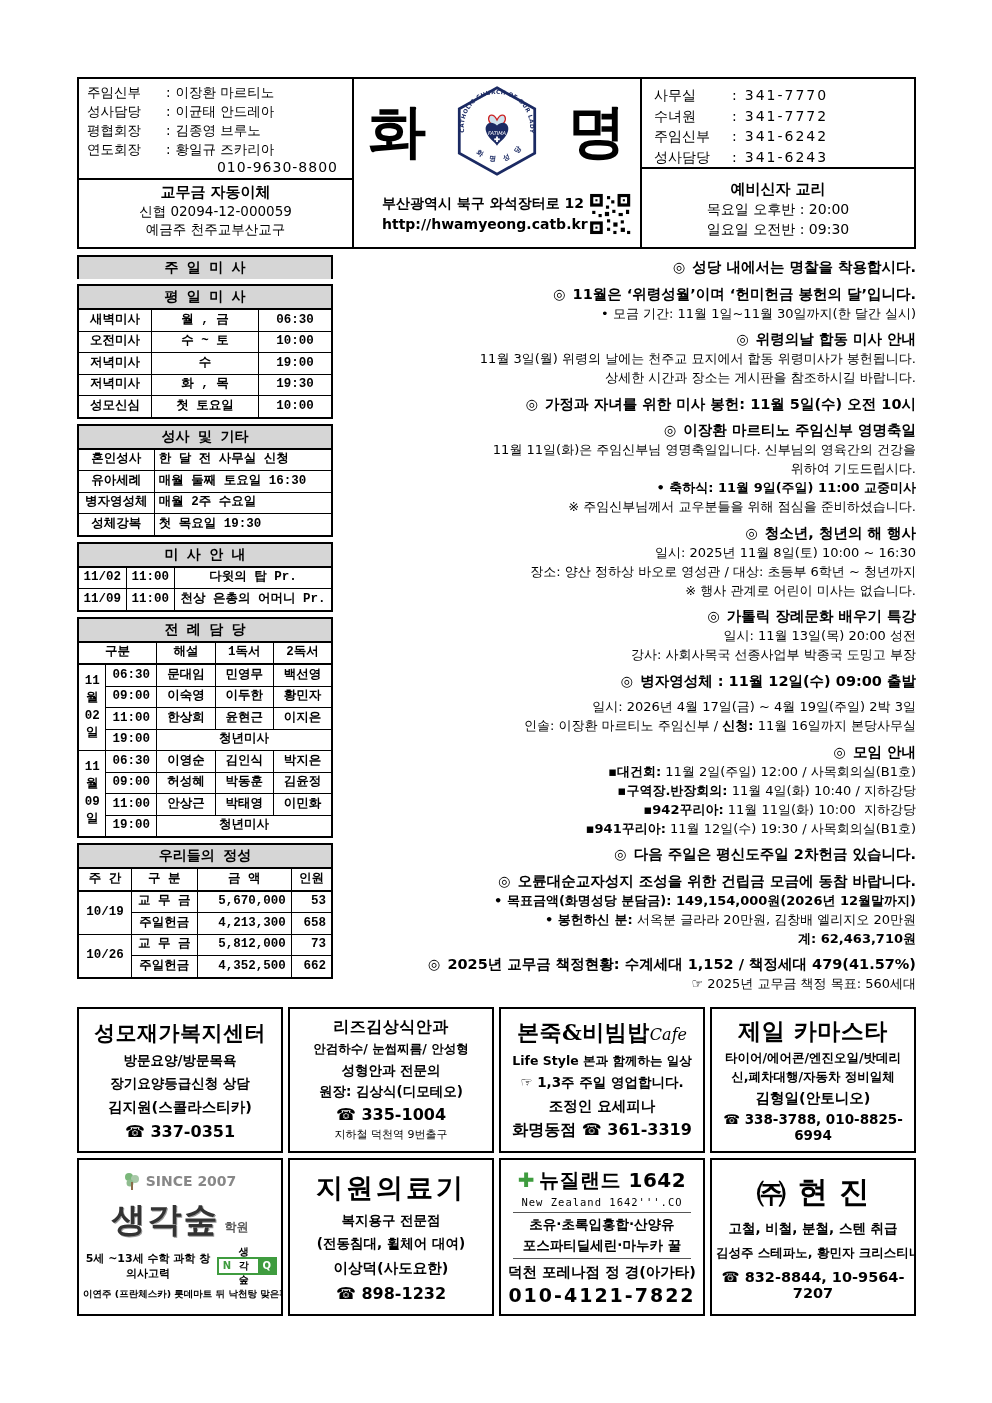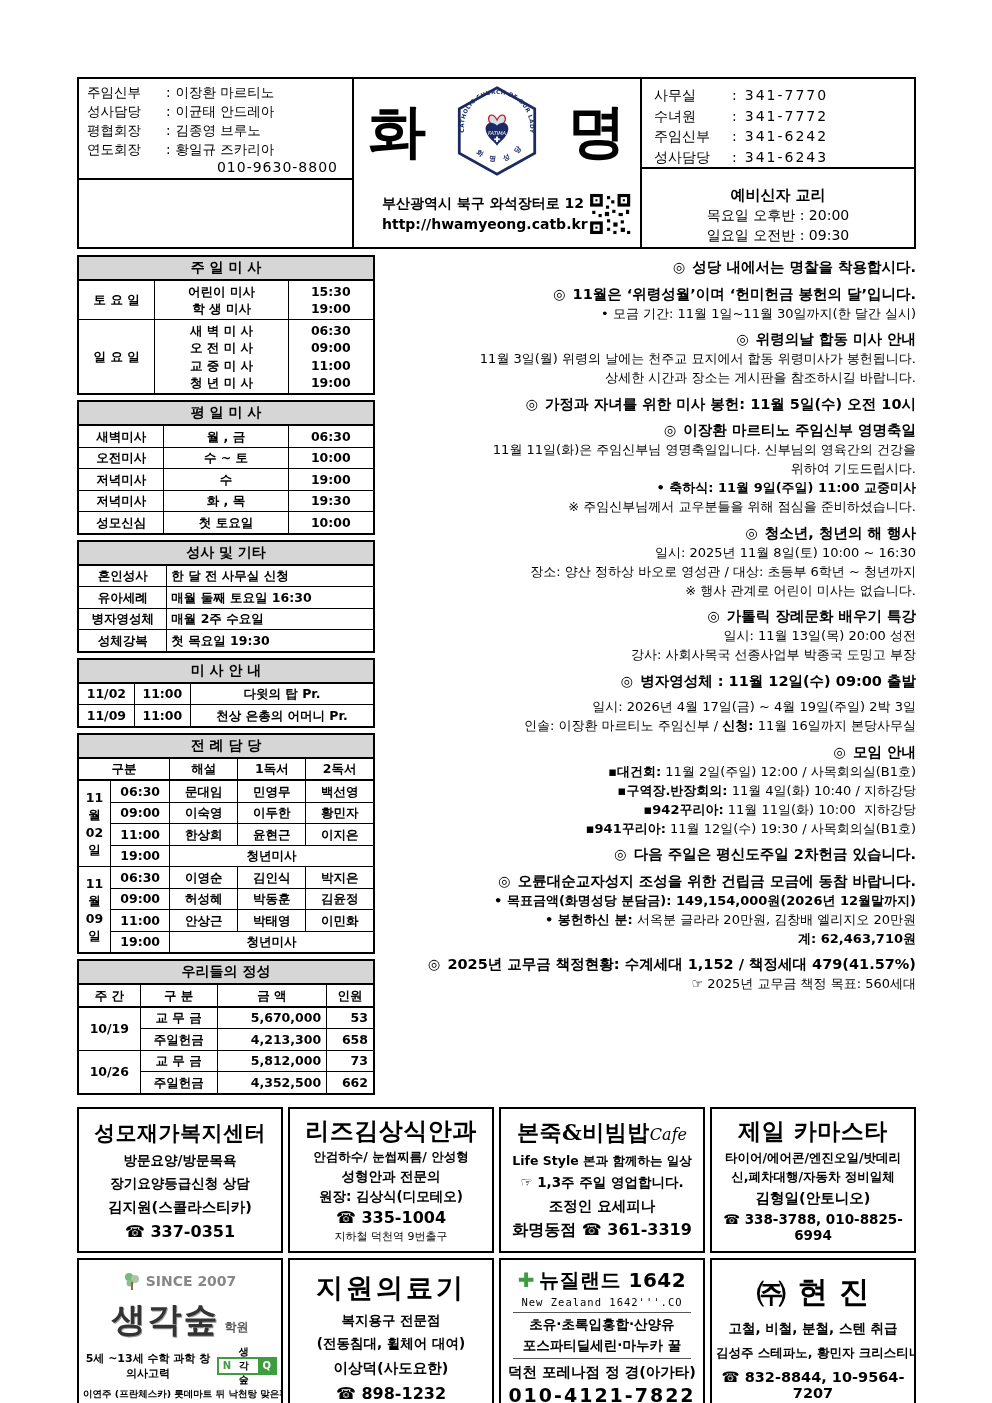--- a/index.html
+++ b/index.html
@@ -25,26 +25,26 @@
   .hanja { font-size: 58px; font-weight: bold; line-height: 1; }
   .addr-row { display:flex; align-items:center; justify-content:space-between; padding: 2px 8px 4px 8px; flex:1; }
   .addr-text { font-weight: bold; font-size: 14px; line-height: 21px; margin-left: 20px; }
   .qr { width: 46px; height: 46px; }
 
   .contacts { padding: 6px 10px 0 12px; font-size: 14px; line-height: 20.5px; }
   .contact-row { display:flex; }
   .contact-row .lbl { display:inline-block; width: 70px; text-align: justify; text-align-last: justify; }
   .contact-row .colon { margin: 0 8px; }
   .contact-row .val { letter-spacing: 2px; }
-  .catechism { text-align:center; padding-top: 16px; font-size: 14px; line-height: 20px; }
+  .catechism { text-align:center; padding-top: 10px; font-size: 14px; line-height: 20px; }
   .cat-title { font-weight: bold; font-size: 15px; }
 
   
   .main { display: flex; gap: 8px; margin-top: 6px; }
-  .left-col { width: 298px; flex: none; }
+  .left-col { width: 256px; flex: none; font-family: Liberation Mono, monospace; }
   .ann-col { flex: 1; padding-top: 2px; text-align: right; }
 
   .sec { margin-bottom: 5px; }
   .sec-title { border: 2px solid #000; border-bottom: none; background: #d6d6d6;
     text-align: center; font-weight: bold; font-size: 14px; padding: 2px 0; }
   .sec table { width: 100%; border-collapse: collapse; table-layout: fixed; border: 2px solid #000; }
   .sec td { border: 1px solid #000; text-align: center; font-size: 12.5px; font-weight: bold;
     padding: 1.5px 1px; white-space: pre-line; line-height: 17.5px; overflow: hidden; }
   .sec td.al-l { text-align: left; padding-left: 4px; }
   .sec td.al-r { text-align: right; padding-right: 5px; }
@@ -108,20 +108,25 @@
             <span class="val">김종영 브루노</span>
           </div>
           <div class="staff-row">
             <span class="lbl">연도회장</span>
             <span class="colon">:</span>
             <span class="val">황일규 즈카리아</span>
           </div>
         </div>
       <div class="staff-phone">010-9630-8800</div>
       <div class="hdivider"></div>
+      <div class="autopay">
+        <div class="autopay-title">교무금 자동이체</div>
+        <div>신협 02094-12-000059</div>
+        <div>예금주 천주교부산교구</div>
+      </div>
     </div>
 
     <div class="hbox hbox-mid">
       <div class="title-row">
         <span class="hanja">화</span>
         <svg class="logo" width="92" height="92" viewBox="0 0 100 100">
           <polygon points="50,3 91,26 91,74 50,97 9,74 9,26" fill="#fff" stroke="#1b2a63" stroke-width="3"></polygon>
           <defs>
             <path id="arcTop" d="M 15,54 A 36,36 0 1 1 85,54" fill="none"></path>
             <path id="arcBot" d="M 20,62 A 32,32 0 0 0 80,62" fill="none"></path>
@@ -207,47 +212,20 @@
         <div>목요일 오후반 : 20:00</div>
         <div>일요일 오전반 : 09:30</div>
       </div>
     </div>
   </div>
 
   <div class="main">
     <div class="left-col" id="left-col">
         <div class="sec">
           <div class="sec-title">주 일 미 사</div>
-          <table>
-            <colgroup>
-              <col style="width: 26%;">
-              <col style="width: 45%;">
-              <col style="width: 29%;">
-            </colgroup>
-            <tbody>
-              <tr>
-                <td>토 요 일</td>
-                <td>어린이 미사
-학 생 미사</td>
-                <td>15:30
-19:00</td>
-              </tr>
-              <tr>
-                <td>일 요 일</td>
-                <td>새 벽 미 사
-오 전 미 사
-교 중 미 사
-청 년 미 사</td>
-                <td>06:30
-09:00
-11:00
-19:00</td>
-              </tr>
-            </tbody>
-          </table>
         </div>
         <div class="sec">
           <div class="sec-title">평 일 미 사</div>
           <table>
             <colgroup>
               <col style="width: 29%;">
               <col style="width: 42%;">
               <col style="width: 29%;">
             </colgroup>
             <tbody>
@@ -510,21 +488,21 @@
 
     <div class="ad">
       <div class="ad-title" style="font-size:21px;">성모재가복지센터</div>
       <div class="ad-line">방문요양/방문목욕</div>
       <div class="ad-line">장기요양등급신청 상담</div>
       <div class="ad-person">김지원(스콜라스티카)</div>
       <div class="ad-phone">☎ 337-0351</div>
     </div>
 
     <div class="ad">
-      <div class="ad-title" style="font-size:24px;">리즈김상식안과</div>
+      <div class="ad-title" style="font-size:16px;">리즈김상식안과</div>
       <div class="ad-line" style="font-size:12.5px;">안검하수/ 눈썹찌름/ 안성형</div>
       <div class="ad-line">성형안과 전문의</div>
       <div class="ad-line">원장: 김상식(디모테오)</div>
       <div class="ad-phone">☎ 335-1004</div>
       <div class="ad-note">지하철 덕천역 9번출구</div>
     </div>
 
     <div class="ad">
       <div>
         <span class="ad-title serif" style="font-size:22px;">본죽&amp;비빔밥</span><span class="script">Cafe</span>

